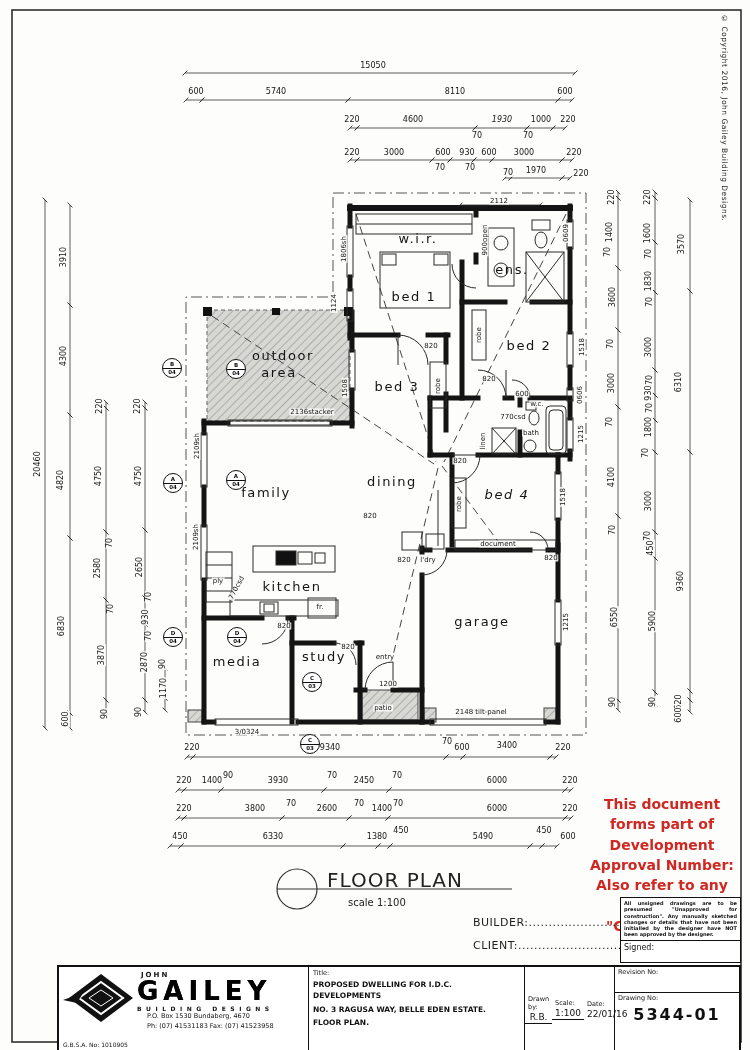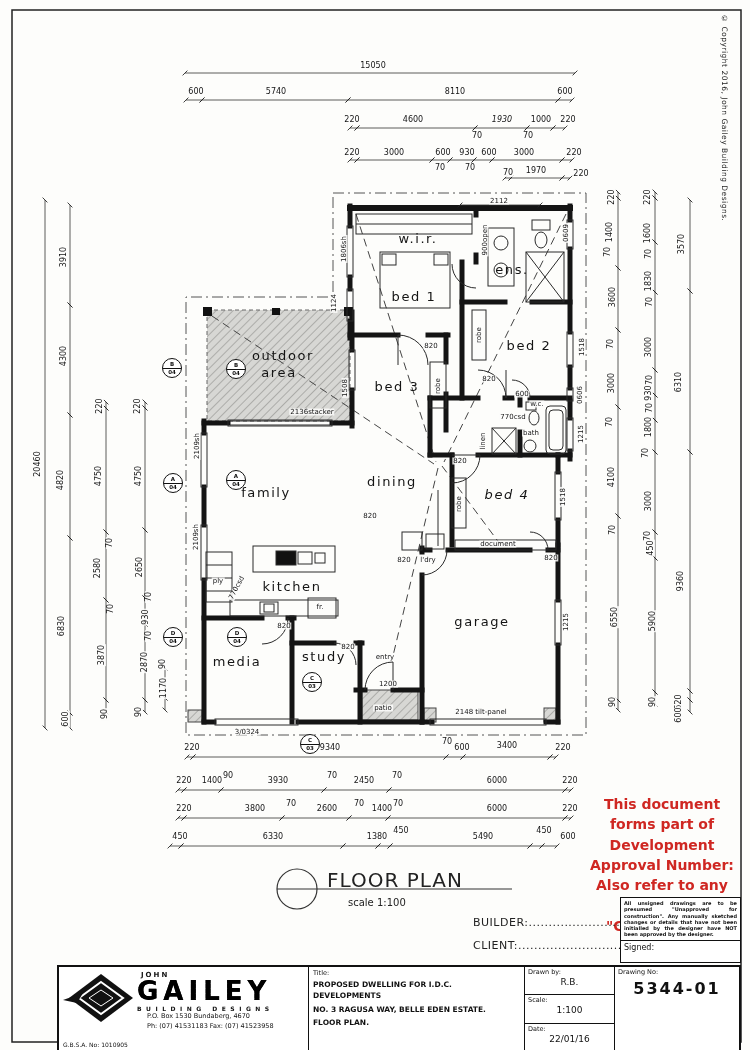--- a/index.html
+++ b/index.html
@@ -31,21 +31,21 @@
   .bc div{margin-bottom:10px;}
   
   .disc{position:absolute;left:620px;top:897px;width:121px;height:66px;border:1.4px solid #111;background:#fff;box-sizing:border-box;}
   .disc .txt{font-size:5px;font-weight:bold;line-height:1.25;padding:2px 3px;border-bottom:1px solid #111;text-align:justify;color:#111;}
   .disc .sg{font-size:8px;padding:2px 3px;}
   
   .tb{position:absolute;left:57px;top:965px;width:684px;height:88px;border:2px solid #111;background:#fff;box-sizing:border-box;display:flex;}
   .tb .cell{box-sizing:border-box;position:relative;}
   .tb .logo{width:250px;border-right:1.4px solid #111;}
   .tb .ttl{width:216px;border-right:1.4px solid #111;padding:2px 4px;}
-  .tb .mid{width:90px;border-right:1.4px solid #111;display:flex;flex-direction:column;}
+  .tb .mid{width:90px;border-right:1.4px solid #111;display:flex;align-items:center;}
   .tb .mid .r{flex:1;border-bottom:1px solid #111;padding:1px 3px;font-size:6.5px;}
   .tb .mid .r:last-child{border-bottom:none;}
   .tb .mid .v{font-size:9px;text-align:center;margin-top:1px;}
   .tb .rt{flex:1;display:flex;flex-direction:column;}
   .tb .rt .r1{height:26px;border-bottom:1px solid #111;padding:1px 3px;font-size:6.5px;box-sizing:border-box;}
   .tb .rt .r2{flex:1;padding:1px 3px;font-size:6.5px;}
   .tb .rt .dno{font-size:16px;font-weight:bold;text-align:center;letter-spacing:2px;margin-top:3px;}
   .tb .ttl .lab{font-size:6.5px;}
   .tb .ttl .ln{font-size:7.5px;font-weight:bold;line-height:1.5;margin-top:2px;}
   .brand{position:absolute;left:78px;top:4px;text-align:left;}
@@ -580,20 +580,21 @@
       <div class="ln">PROPOSED DWELLING FOR I.D.C. DEVELOPMENTS</div>
       <div class="ln">NO. 3 RAGUSA WAY, BELLE EDEN ESTATE.</div>
       <div class="ln">FLOOR PLAN.</div>
     </div>
     <div class="cell mid">
       <div class="r"><span>Drawn by:</span><div class="v">R.B.</div></div>
       <div class="r"><span>Scale:</span><div class="v">1:100</div></div>
       <div class="r"><span>Date:</span><div class="v">22/01/16</div></div>
     </div>
     <div class="cell rt">
+      <div class="r1"><span>Revision No:</span></div>
       <div class="r2">
         <span>Drawing No:</span>
         <div class="dno">5344-01</div>
       </div>
     </div>
   </div>
 
   <div class="copyright">© Copyright 2016, John Gailey Building Designs.</div>
 </div>
 

